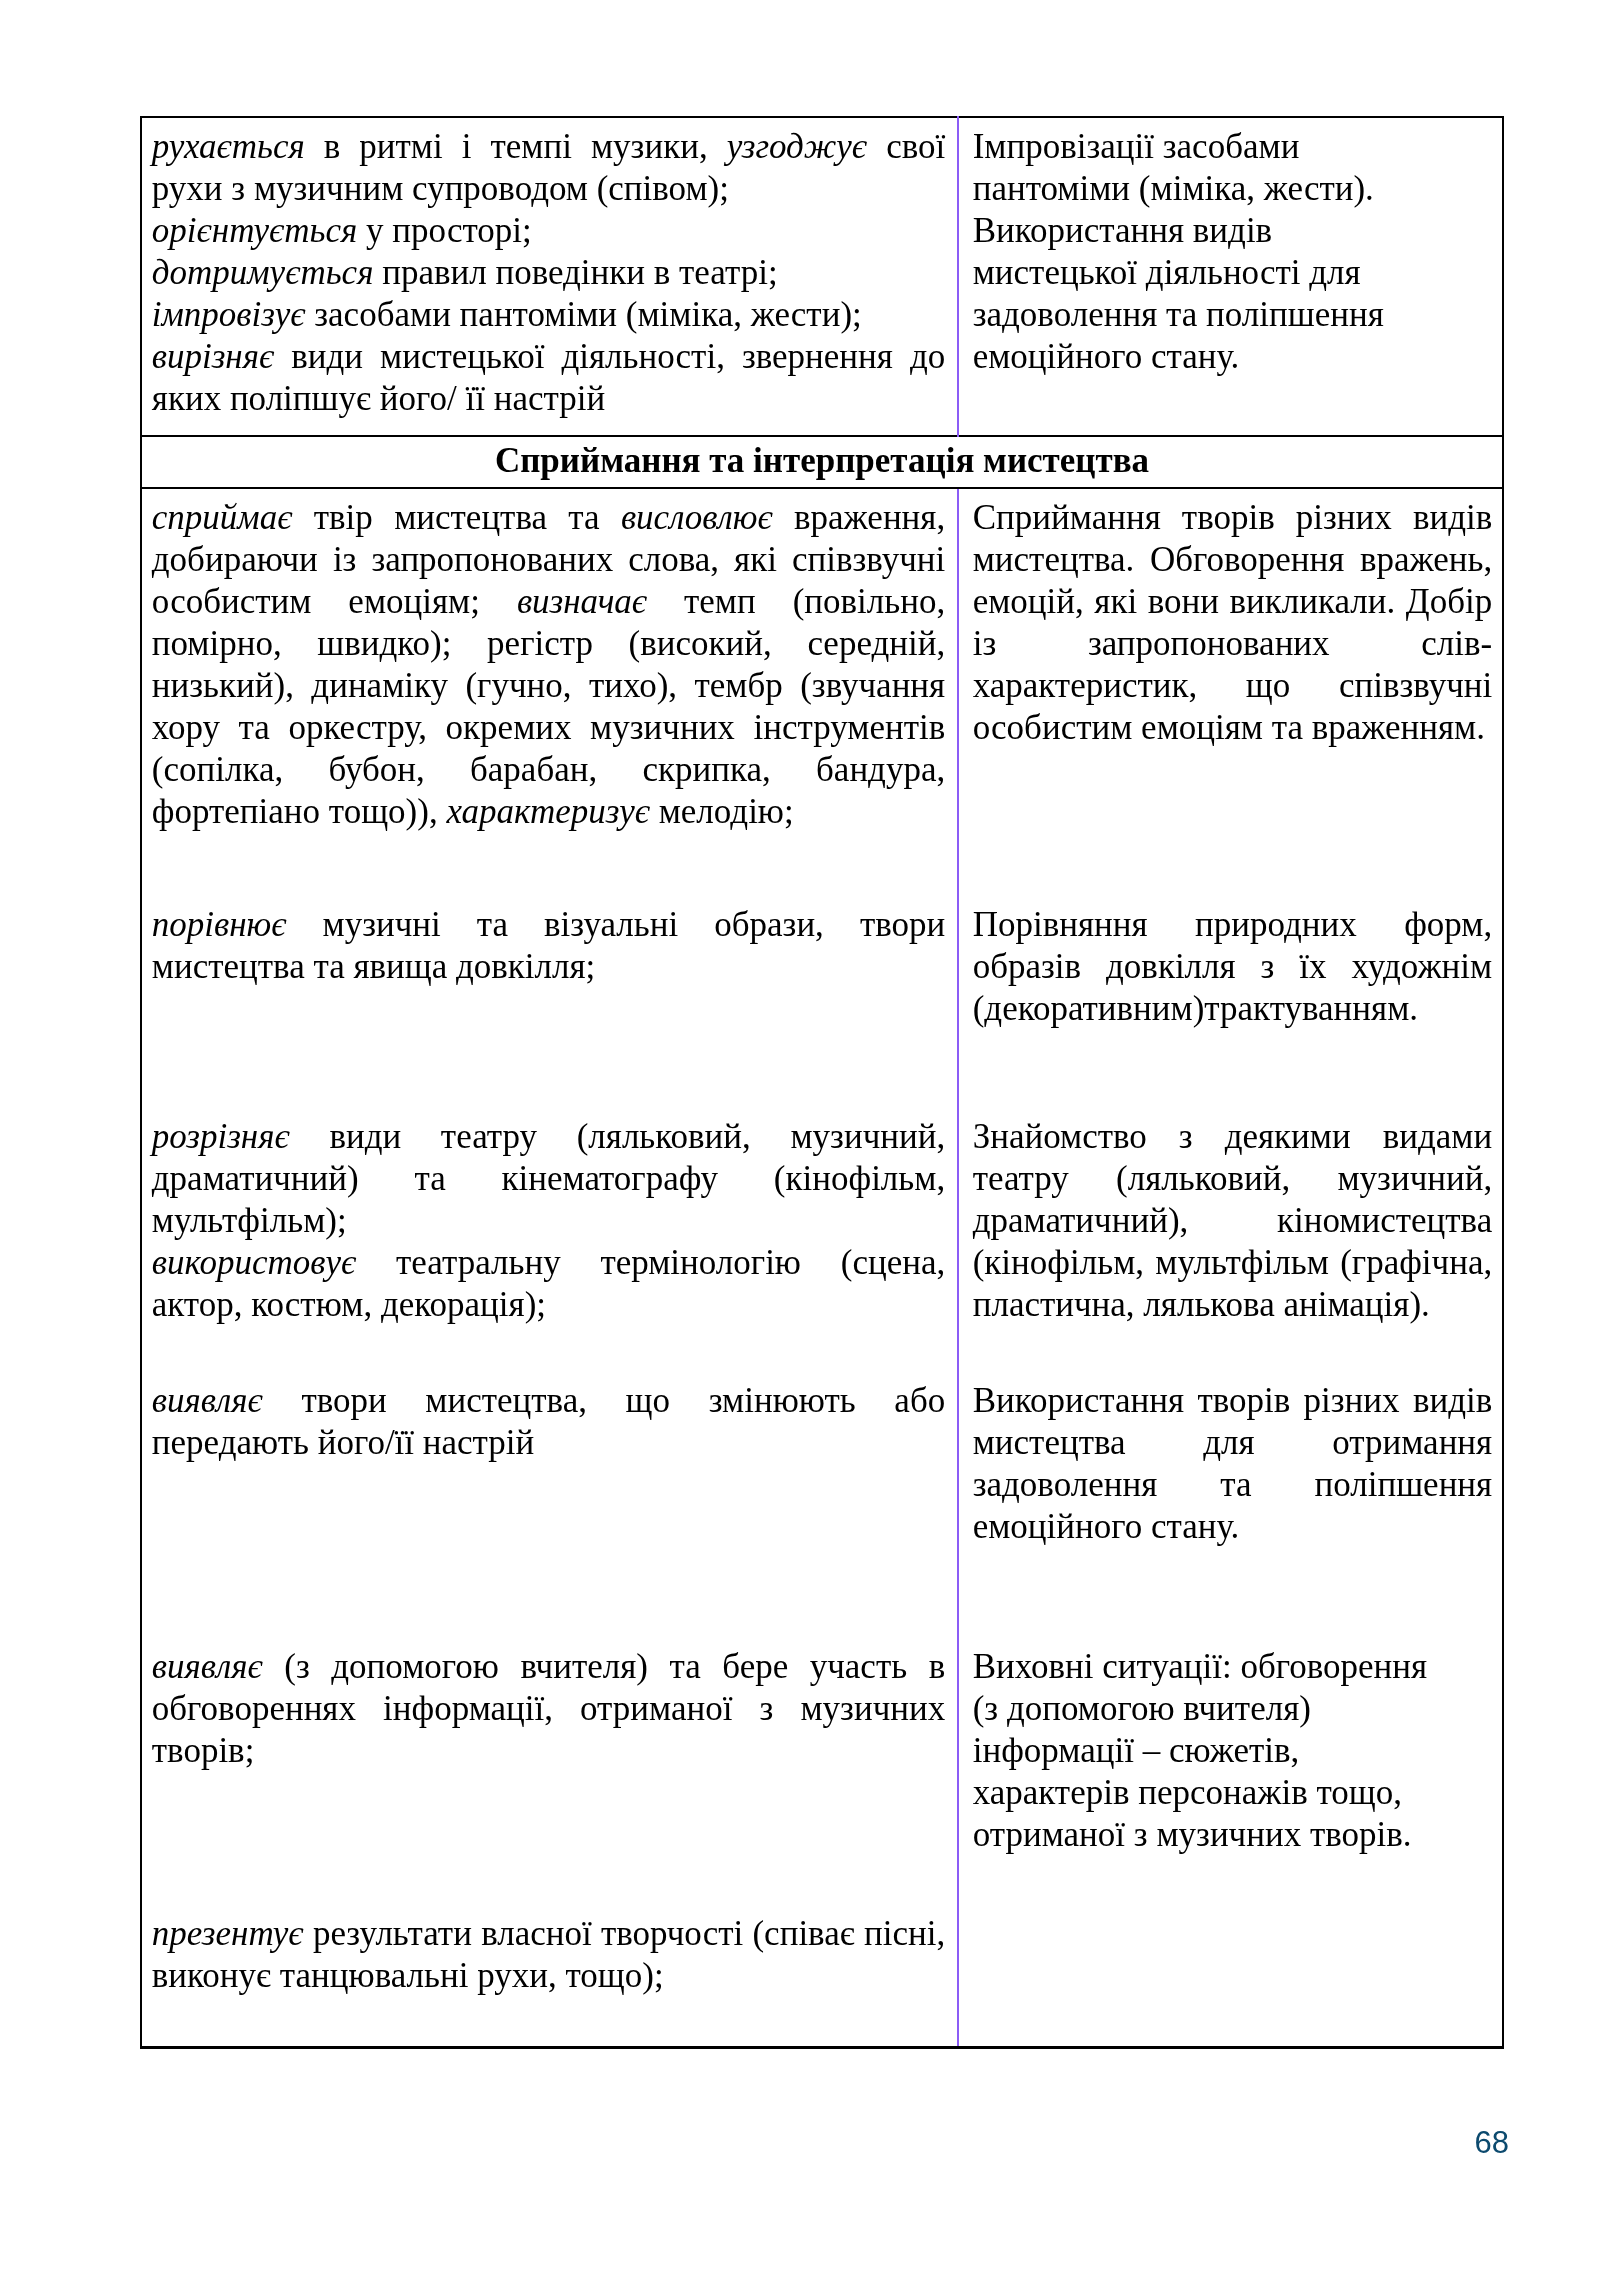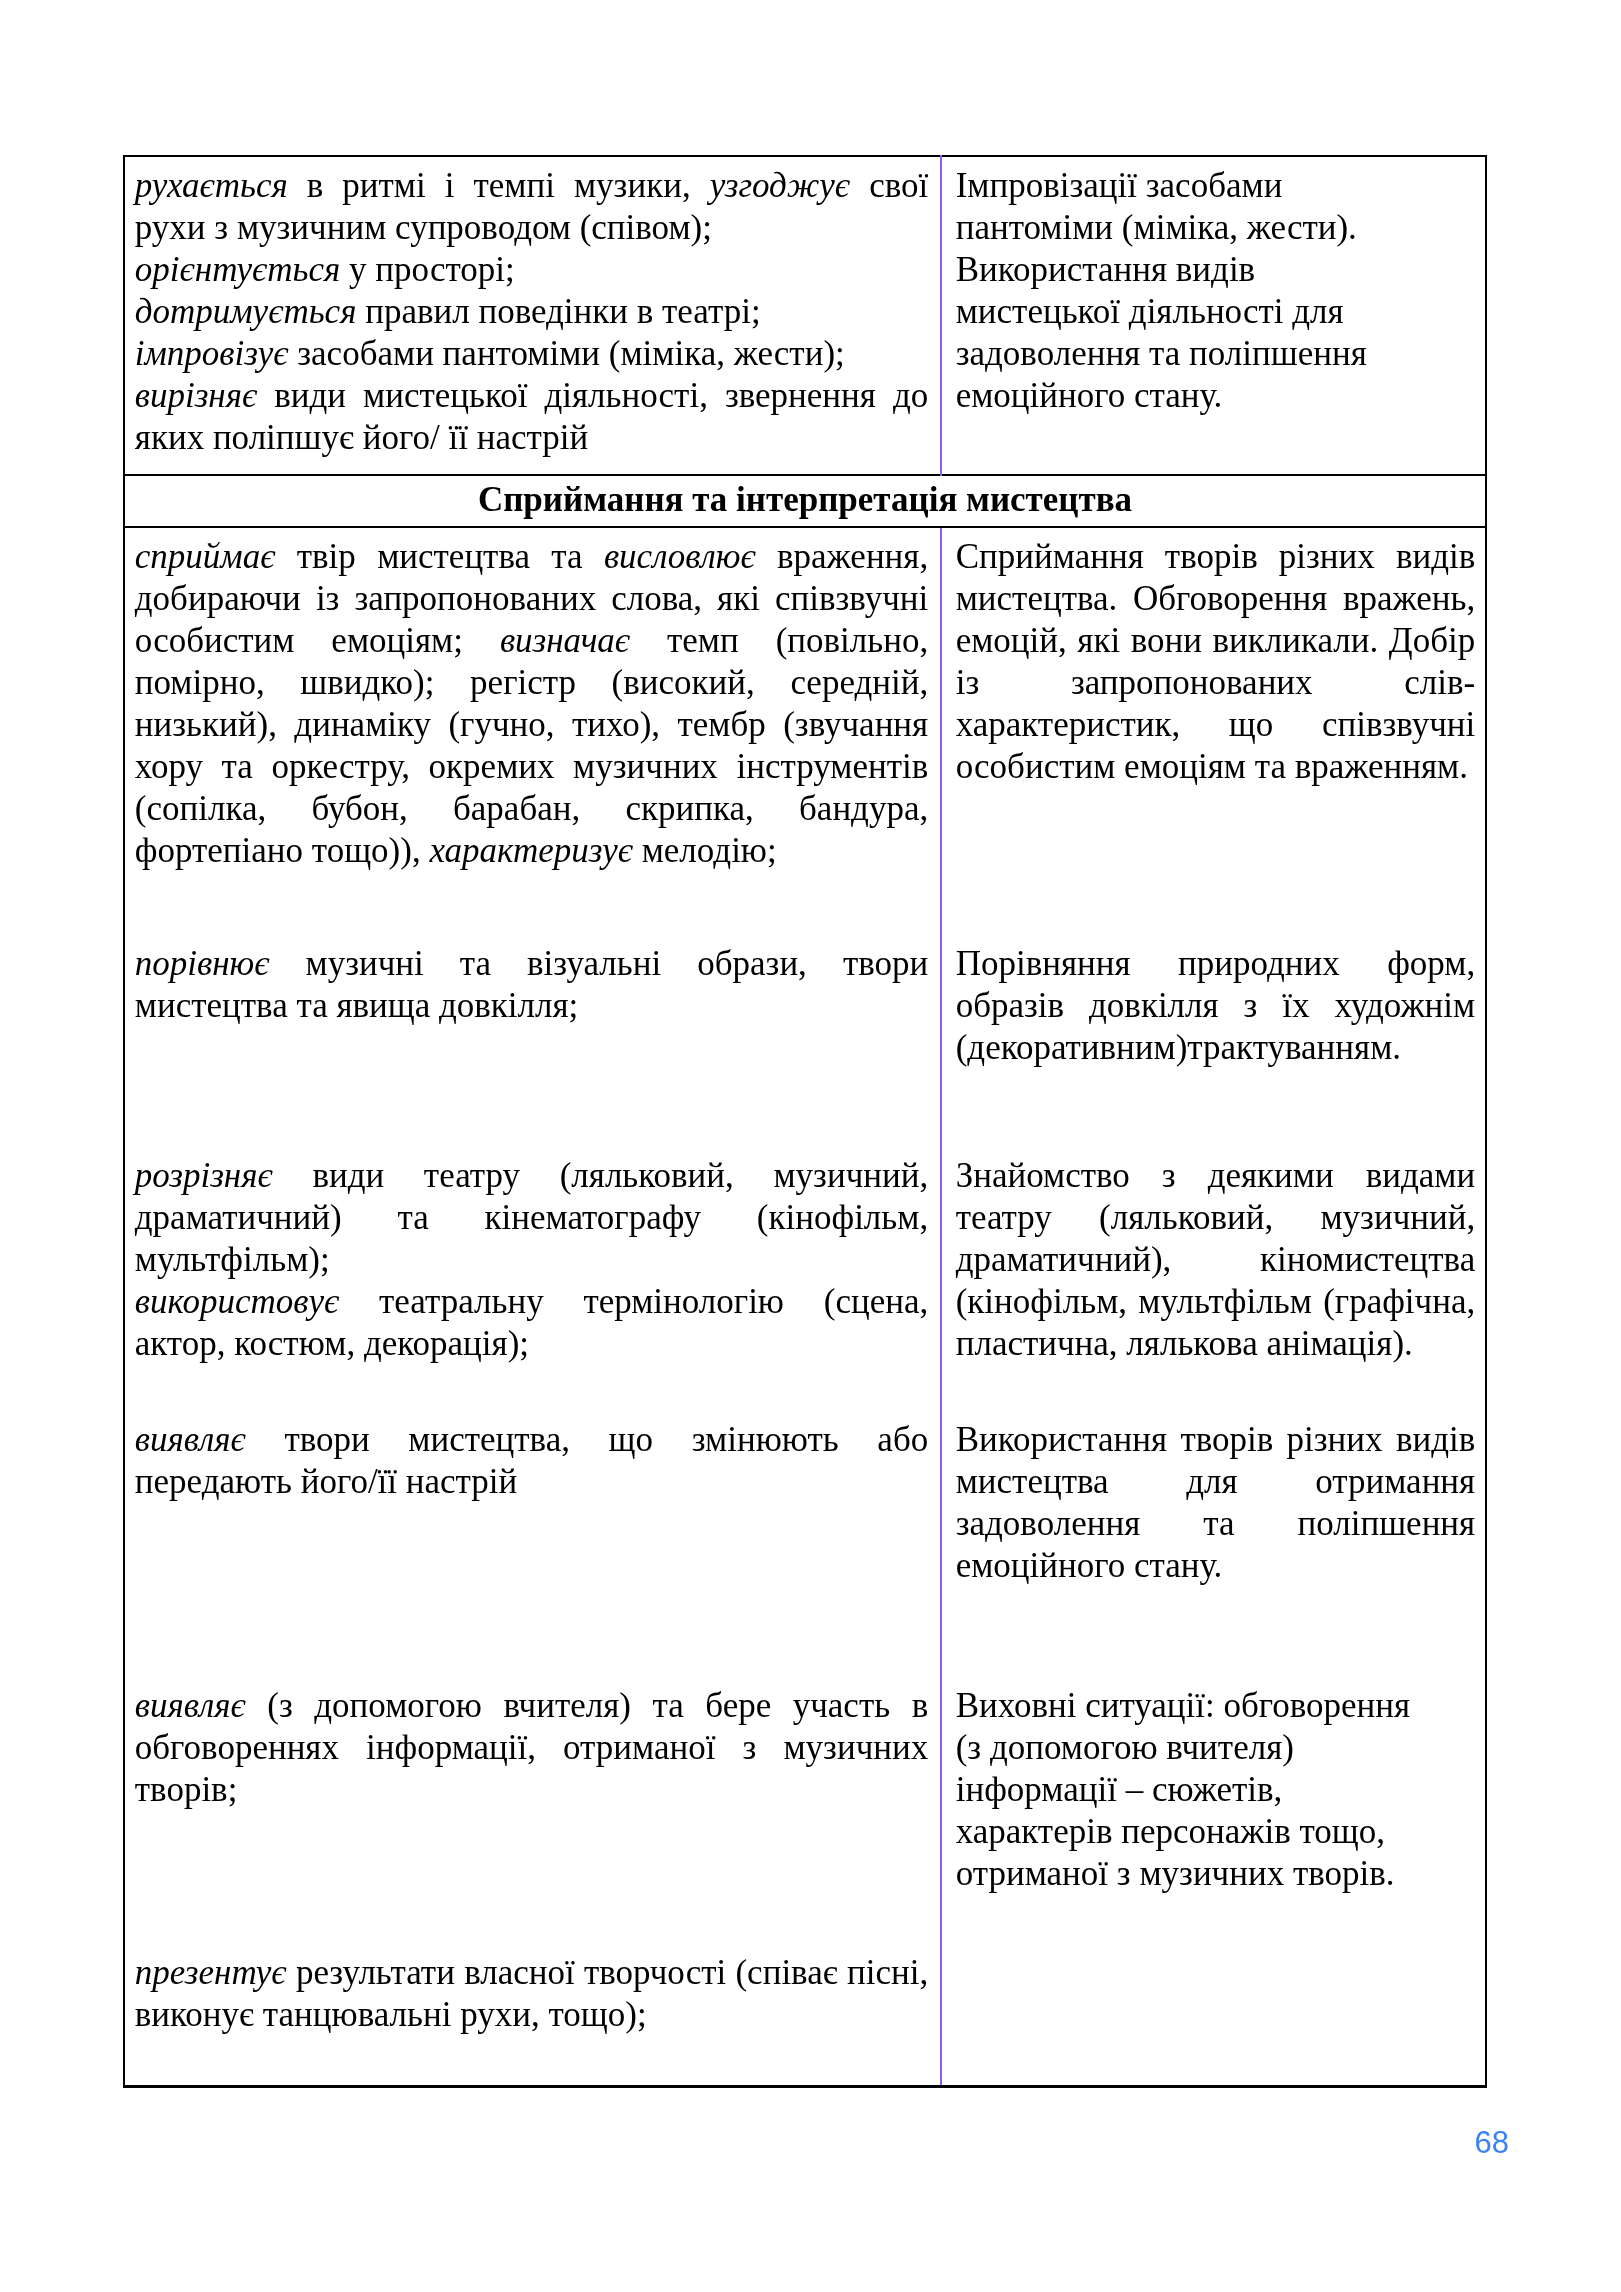--- a/index.html
+++ b/index.html
@@ -11,28 +11,27 @@
     position: relative;
     width: 1621px;
     height: 2293px;
     background: #ffffff;
     font-family: "Liberation Serif", serif;
     color: #000000;
     overflow: hidden;
   }
   table.doc-table {
     position: absolute;
-    left: 123px;
+    left: 140px;
     top: 116px;
     width: 1362px;
     border-collapse: collapse;
     table-layout: fixed;
     border: 2.9px solid #000;
     border-bottom-width: 3.9px;
-    margin-top: 39px;
   }
   col.col-l { width: 817px; }
   col.col-r { width: 545px; }
   td {
     vertical-align: top;
     font-size: 35px;
     line-height: 42px;
     padding: 7.8px 11.8px 9.8px 9.8px;
   }
   td.cell-left {
@@ -66,21 +65,21 @@
   tr.row-header.tall td {
     padding: 15.7px 9.8px 19.6px;
   }
 
   .page-number {
     position: absolute;
     top: 2125px;
     right: 112px;
     font-family: "Liberation Sans", sans-serif;
     font-size: 31px;
-    color: #3b82f6;
+    color: #0c4a6e;
   }
 </style>
 </head>
 <body>
 
 <div class="page">
 
   <table class="doc-table">
     <colgroup>
         <col class="col-l">

